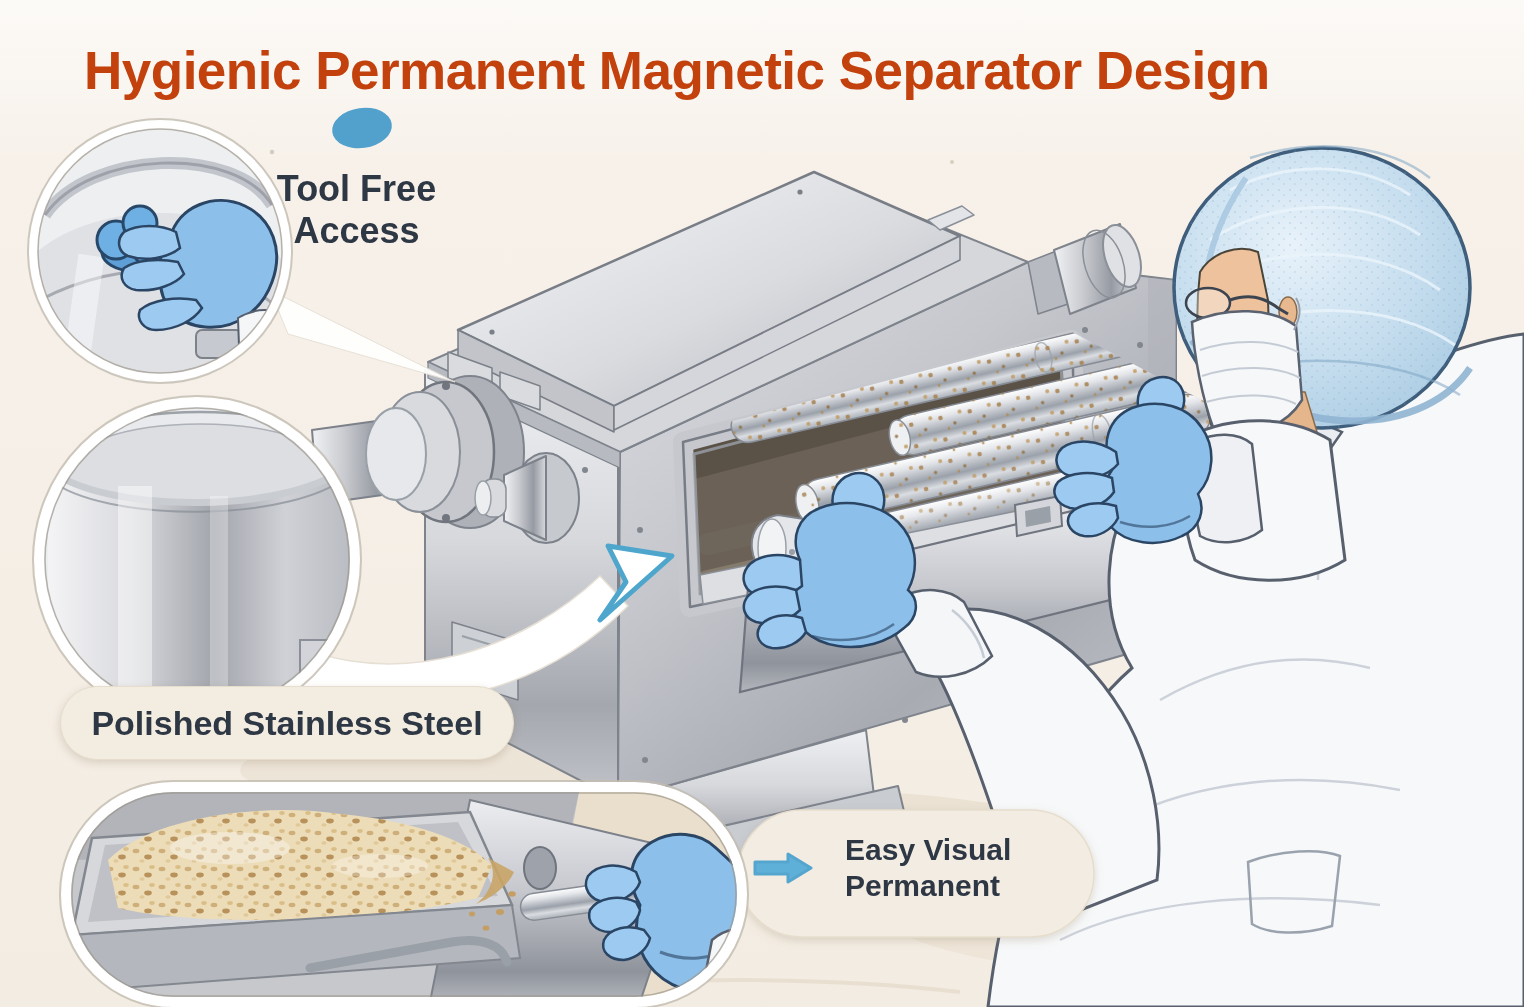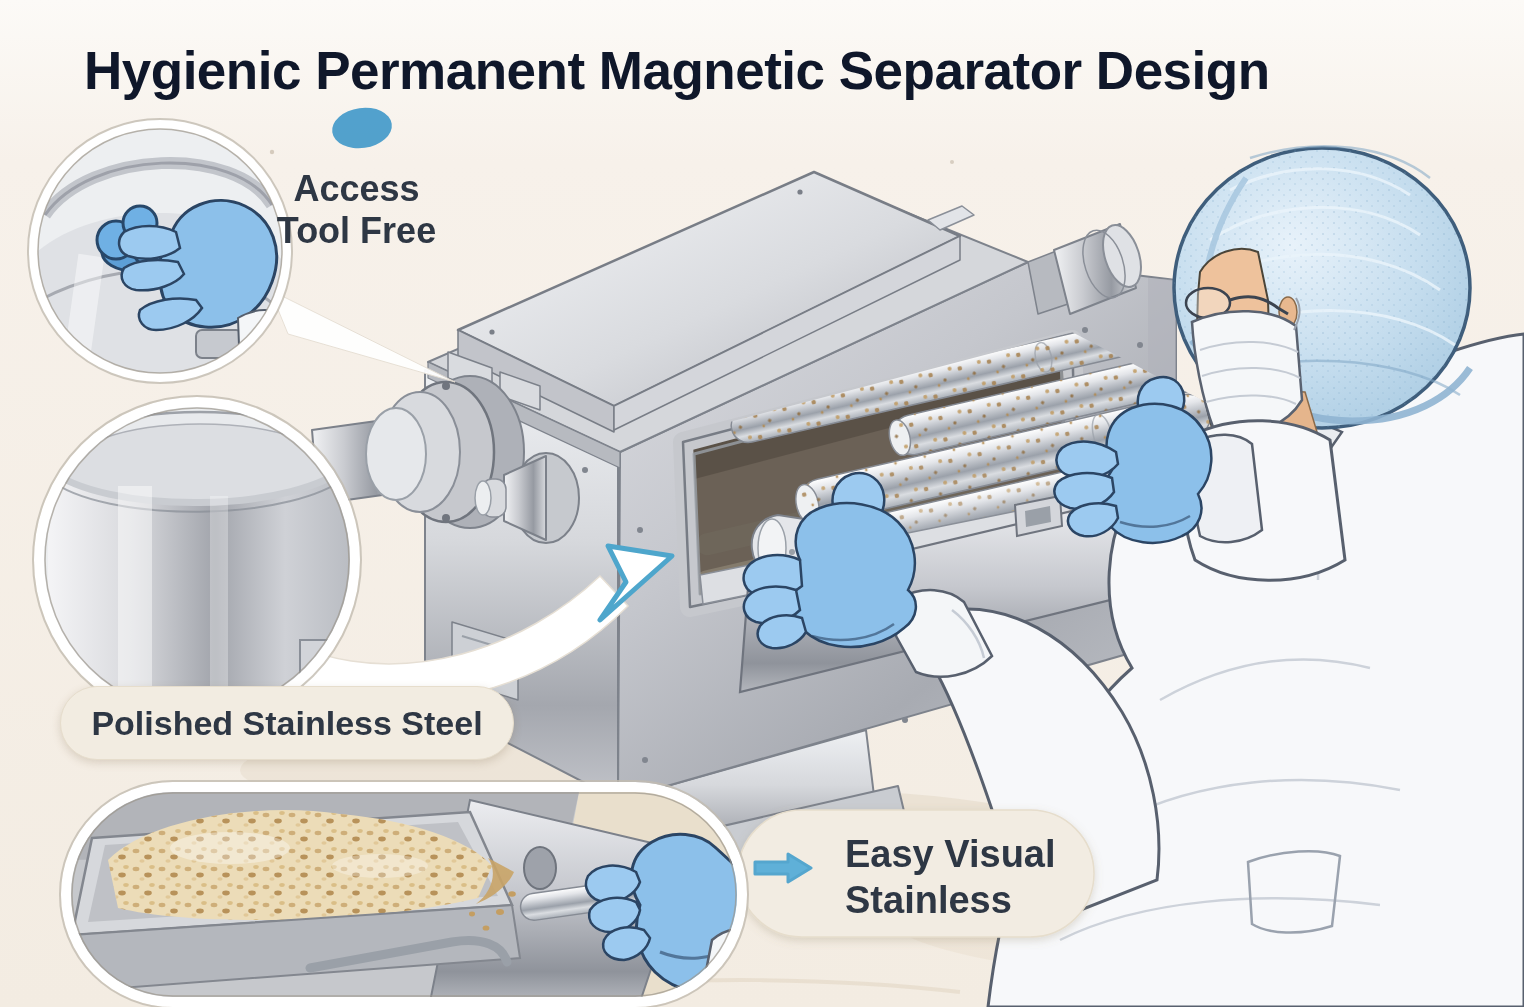--- a/index.html
+++ b/index.html
@@ -3,36 +3,36 @@
 <meta charset="utf-8">
 <style>
   html,body{margin:0;padding:0;background:#efe8df;}
   .stage{
     position:relative;width:1524px;height:1007px;margin:0 auto;overflow:hidden;
     font-family:"Liberation Sans", sans-serif;background:#f6f0e9;
   }
   .scene{position:absolute;left:0;top:0;width:1524px;height:1007px;display:block;}
   .page-title{
     position:absolute;left:84px;top:40px;width:1350px;
-    font-size:53px;font-weight:700;color:#0f172a;letter-spacing:-0.5px;
+    font-size:53px;font-weight:700;color:#c2410c;letter-spacing:-0.5px;
     white-space:nowrap;
   }
   .label{
     position:absolute;font-weight:700;color:#2e3744;line-height:1.16;text-align:center;
   }
   .label-toolfree{left:244px;top:168px;width:225px;font-size:36px;}
   .pill{
     position:absolute;background:#f2ece1;border:1px solid #e6ddcc;border-radius:40px;
     box-shadow:0 3px 8px rgba(122,101,70,.22);display:flex;align-items:center;justify-content:center;
   }
   .pill-polished{left:60px;top:686px;width:452px;height:72px;}
   .pill-polished .pill-text{font-size:34px;font-weight:700;color:#2e3744;white-space:nowrap;}
   .inspection-text{
     position:absolute;left:845px;top:832px;width:260px;text-align:left;
-    font-size:38px;font-weight:700;color:#2e3744;line-height:1.2;
+    font-size:30px;font-weight:700;color:#2e3744;line-height:1.2;
   }
   .inspection-arrow{position:absolute;left:752px;top:852px;width:62px;height:32px;}
 </style>
 </head>
 <body>
 
 <div class="stage">
 
 <svg class="scene" viewBox="0 0 1524 1007" xmlns="http://www.w3.org/2000/svg">
   <defs>
@@ -407,30 +407,30 @@
     </g>
     <rect x="66" y="787" width="676" height="215" rx="107" fill="none" stroke="#ffffff" stroke-width="10"></rect>
     <rect x="60" y="781" width="688" height="227" rx="113" fill="none" stroke="#c2bbb0" stroke-width="2" opacity=".8"></rect>
     <rect x="72" y="793" width="664" height="203" rx="101" fill="none" stroke="#9b958c" stroke-width="1.5" opacity=".7"></rect>
   </g>
 </svg>
 
 <div class="page-title">Hygienic Permanent Magnetic Separator Design</div>
 
 <div class="label label-toolfree">
+  <div>Tool Free</div>
   <div>Access</div>
-  <div>Tool Free</div>
 </div>
 
 <div class="pill pill-polished">
   <span class="pill-text">Polished Stainless Steel</span>
 </div>
 
 <svg class="inspection-arrow" viewBox="0 0 62 32" xmlns="http://www.w3.org/2000/svg">
   <path d="M 3,10 L 36,10 L 36,2 L 59,16 L 36,30 L 36,22 L 3,22 Z" fill="#5fb0d8" stroke="#55a6ce" stroke-width="3" stroke-linejoin="round"></path>
 </svg>
 
 <div class="inspection-text">
   <div>Easy Visual</div>
-  <div>Stainless</div>
+  <div>Permanent</div>
 </div>
 
 </div>
 
 </body></html>

